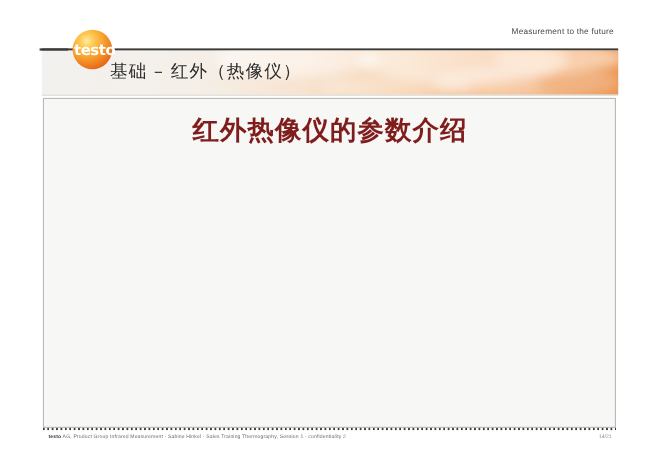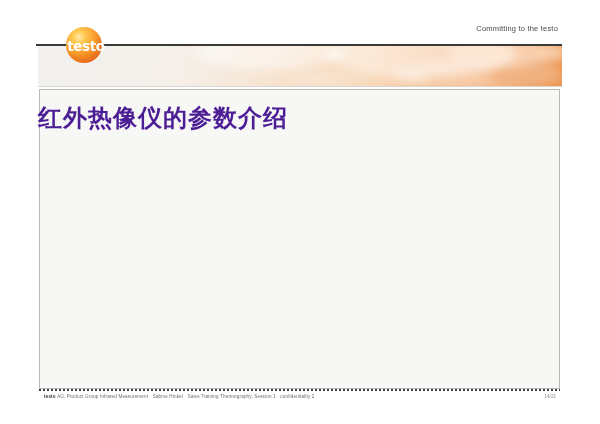--- a/index.html
+++ b/index.html
@@ -171,24 +171,24 @@
     border: 1px solid #b9b9b6;
     background: #f7f7f5;
     box-sizing: border-box;
   }
 
   .main-heading {
     position: absolute;
     left: 0;
     top: 84px;
     width: 100%;
-    text-align: left;
+    text-align: center;
     font-size: 24px;
     font-weight: bold;
-    color: #4c1d95;
+    color: #7f1d1d;
     font-family: "DejaVu Sans", "Liberation Sans", sans-serif;
     letter-spacing: 1px;
   }
 
   
   .footer-dots {
     position: absolute;
     left: 1px;
     top: 371px;
     width: 521px;
@@ -234,34 +234,35 @@
   }
 </style>
 </head>
 <body>
 
 <div id="page">
 
   <div class="slide">
 
     <div class="header-band">
-      <div class="tagline">Committing to the testo</div>
+      <div class="tagline">Measurement to the future</div>
     </div>
     <div class="header-rule"></div>
 
     <div class="title-band">
       <div class="cloud c6"></div>
       <div class="cloud c1"></div>
       <div class="cloud c2"></div>
       <div class="cloud c3"></div>
       <div class="cloud c4"></div>
       <div class="cloud c5"></div>
     </div>
     <div class="band-bottom-line"></div>
 
+    <div class="slide-title">基础 – 红外（热像仪）</div>
 
     <div class="logo">
       <div class="logo-dash-left"></div>
       <div class="logo-ball"></div>
       <div class="logo-word">testo</div>
     </div>
 
     <div class="content-box"></div>
 
     <div class="main-heading">红外热像仪的参数介绍</div>

